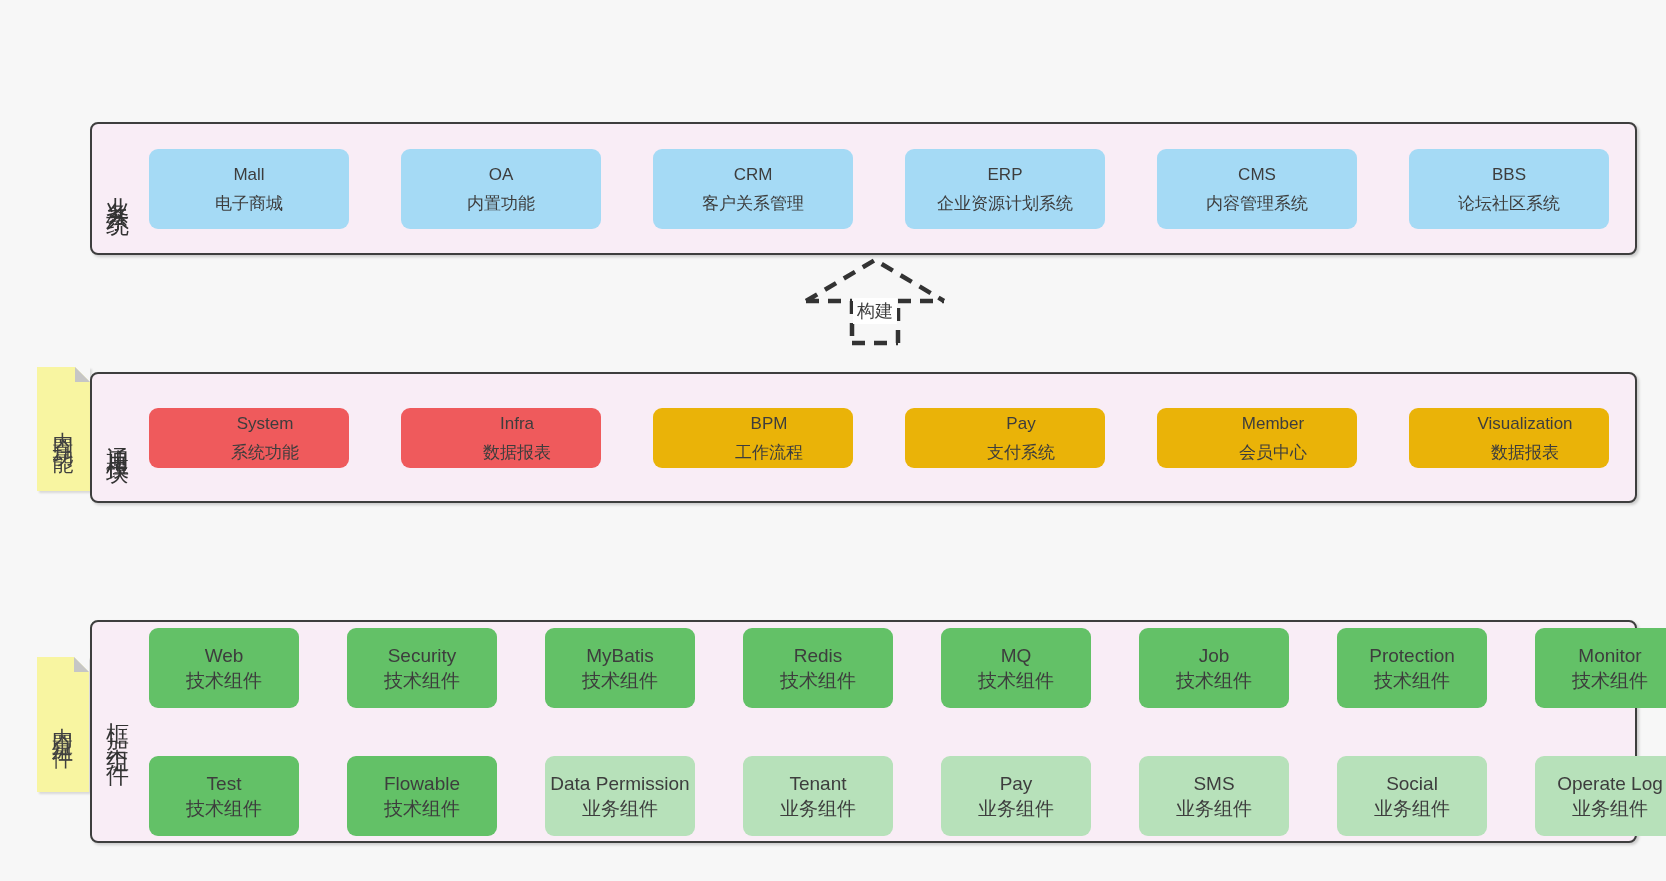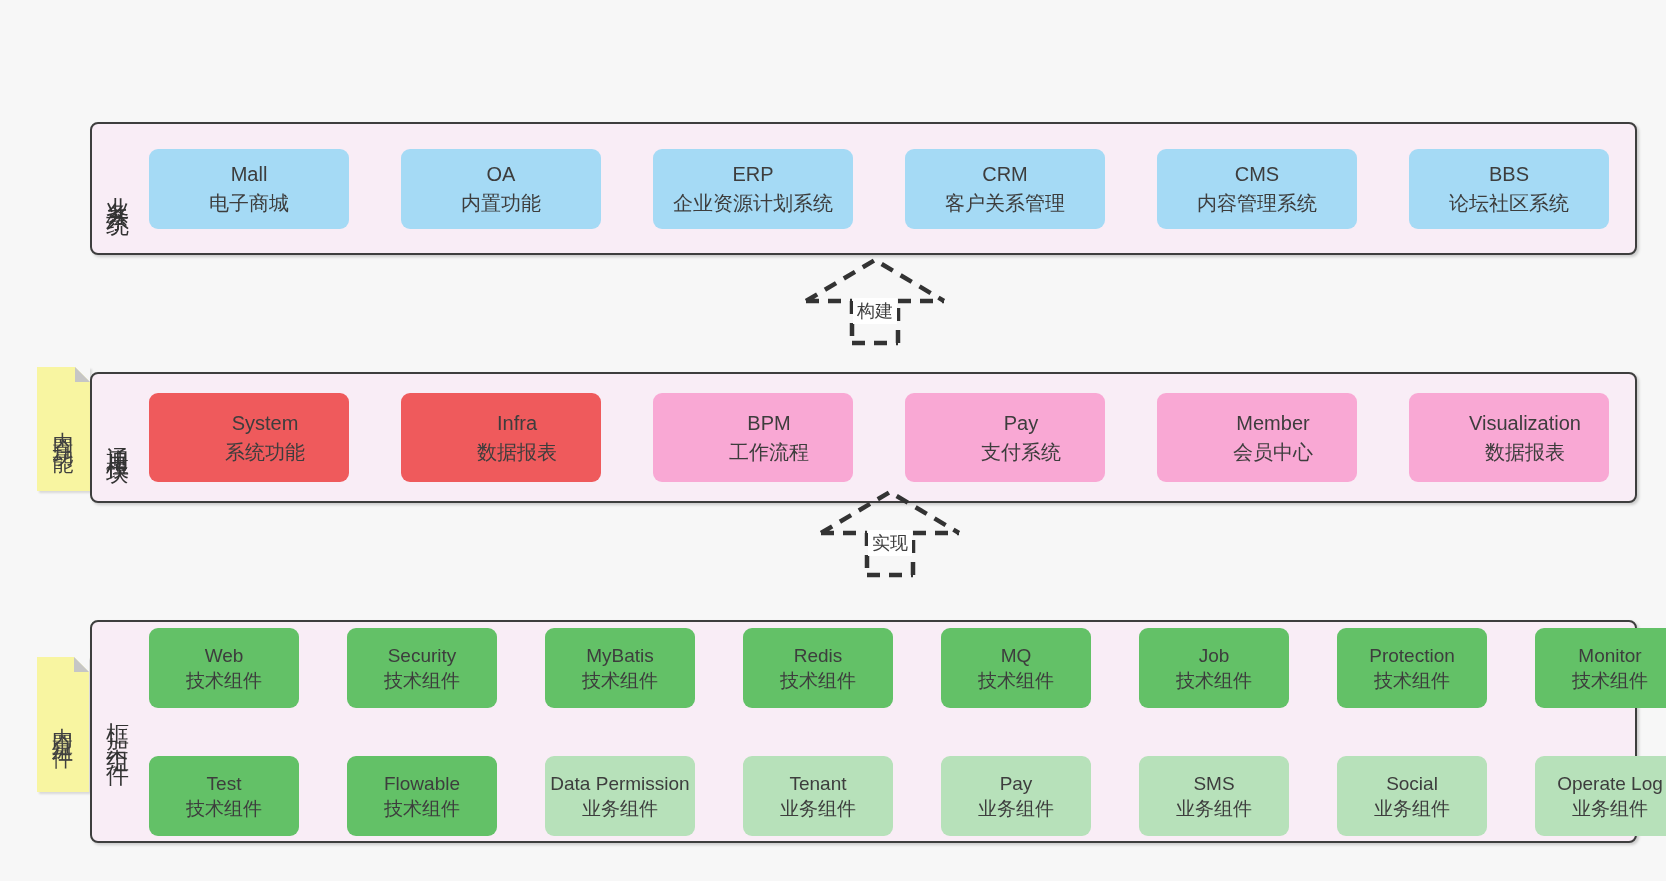--- a/index.html
+++ b/index.html
@@ -31,28 +31,28 @@
   }
   .gridwrap {
     flex:1; display:grid; grid-template-columns:repeat(8,150px);
     grid-auto-rows:80px; row-gap:26px; justify-content:space-between;
     align-content:center; padding:0 30px 0 20px;gap:48px;
   }
 
   .box {
     width:200px; height:80px; border-radius:9px;
     display:flex; flex-direction:column; align-items:center; justify-content:center;
-    text-align:center; font-size:20px; line-height:29px; color:#3d3d3d;
-  }
-  .box.mid   { height:89px;padding-left:32px; }
+    text-align:center; font-size:17px; line-height:29px; color:#3d3d3d;
+  }
+  .box.mid   { height:60px;padding-left:32px; }
   .box.small { width:150px; height:80px; font-size:19px; line-height:25px; }
 
   .blue      { background:#a5daf5; }
   .red       { background:#ef5a5c; }
-  .pink      { background:#f9a8d4; }
+  .pink      { background:#eab308; }
   .green     { background:#63c167; }
   .lgreen    { background:#b7e1ba;text-align:center; }
 
   
   .note {
     position:absolute; background:#f8f5a1;
     box-shadow:2px 2px 2px rgba(0,0,0,0.12);
     display:flex; align-items:center; justify-content:center;
   }
   .note::before {
@@ -91,26 +91,26 @@
     <div class="boxrow">
       <div class="box blue">
         <div>Mall</div>
         <div>电子商城</div>
       </div>
       <div class="box blue">
         <div>OA</div>
         <div>内置功能</div>
       </div>
       <div class="box blue">
+        <div>CRM</div>
+        <div>客户关系管理</div>
+      </div>
+      <div class="box blue">
         <div>ERP</div>
         <div>企业资源计划系统</div>
-      </div>
-      <div class="box blue">
-        <div>CRM</div>
-        <div>客户关系管理</div>
       </div>
       <div class="box blue">
         <div>CMS</div>
         <div>内容管理系统</div>
       </div>
       <div class="box blue">
         <div>BBS</div>
         <div>论坛社区系统</div>
       </div>
     </div>
@@ -150,26 +150,20 @@
         <div>Member</div>
         <div>会员中心</div>
       </div>
       <div class="box mid pink">
         <div>Visualization</div>
         <div>数据报表</div>
       </div>
     </div>
   </section>
 
-  <div class="arrow" id="arrow-implement">
-    <svg viewBox="0 0 150 94">
-      <path d="M 6 47 L 75 6 L 144 47 M 6 47 H 52 M 52 47 V 89 M 52 89 H 98 M 98 89 V 47 M 98 47 H 144" fill="none" stroke="#333333" stroke-width="4.5" stroke-dasharray="13 9"></path>
-    </svg>
-    <div class="arrow-label">实现</div>
-  </div>
 
   <div class="note" id="note-components">
     <span>内置组件</span>
   </div>
 
   <section class="panel" id="panel-framework">
     <div class="vlabel tall">框架组件</div>
     <div class="gridwrap">
       <div class="box small green">
         <div>Web</div>

